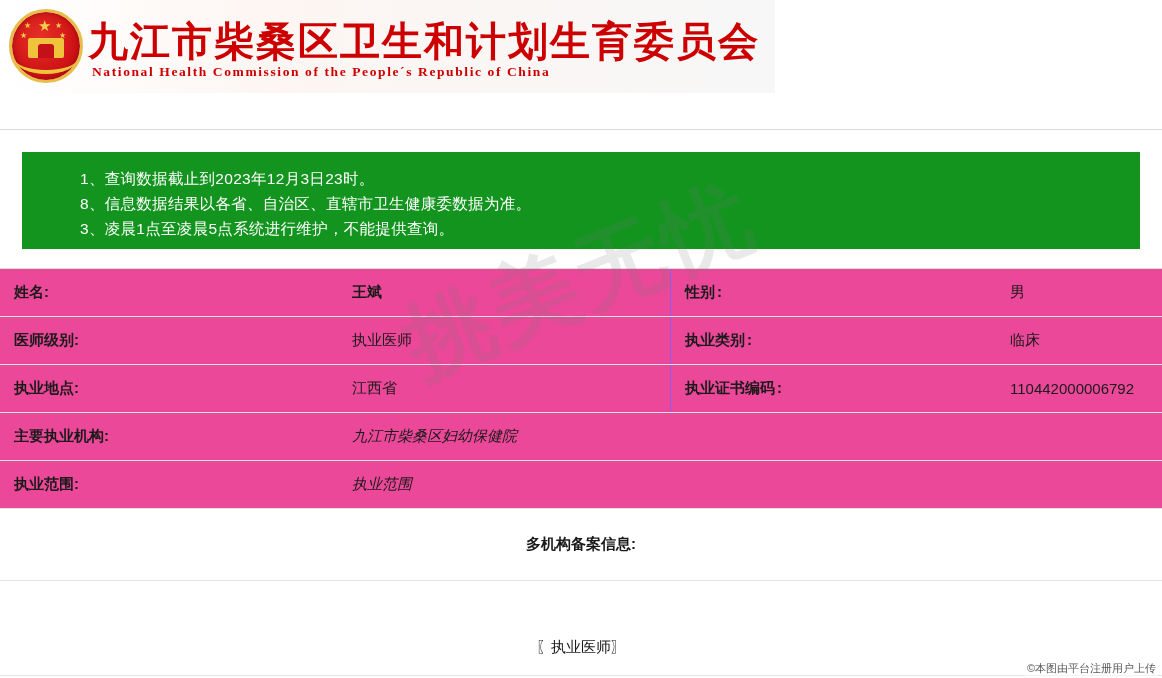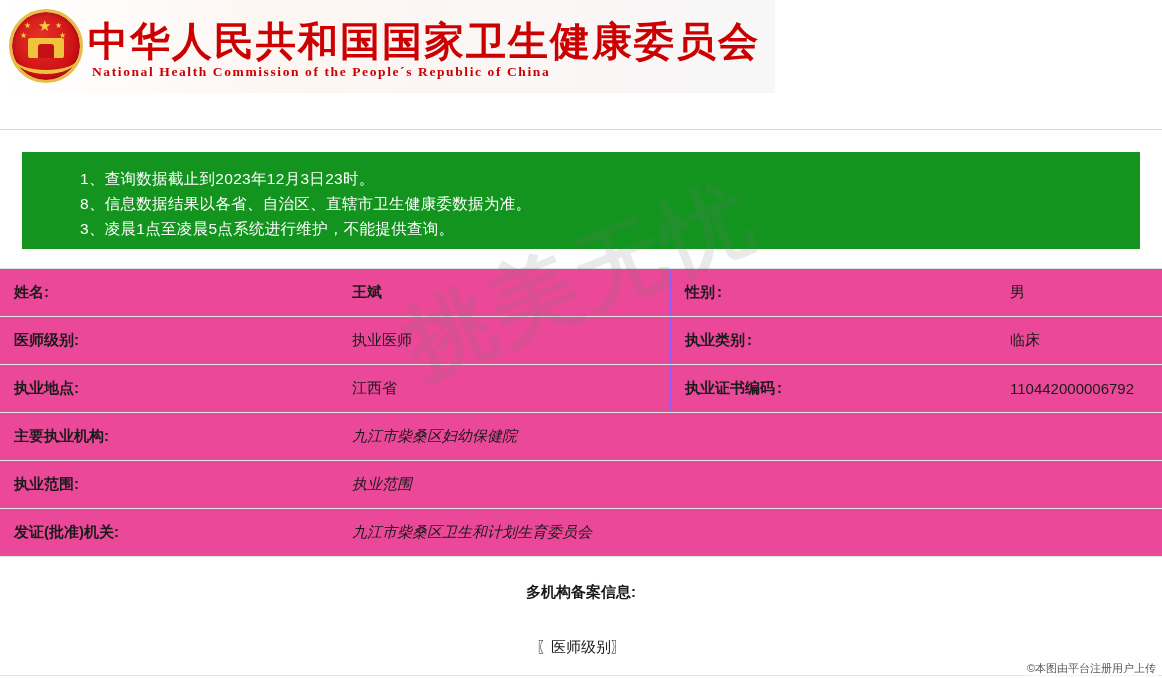--- a/index.html
+++ b/index.html
@@ -235,21 +235,21 @@
       <div class="disc"></div>
       <div class="gold-ring"></div>
       <div class="star-big">★</div>
       <div class="star-s s1">★</div>
       <div class="star-s s2">★</div>
       <div class="star-s s3">★</div>
       <div class="star-s s4">★</div>
       <div class="gate"></div>
       <div class="ears"></div>
     </div>
-    <div class="header-title-cn">中华人民共和国国家卫生健康委员会</div>
+    <div class="header-title-cn">九江市柴桑区卫生和计划生育委员会</div>
     <div class="header-title-en">National Health Commission of the People´s Republic of China</div>
   </div>
   <div class="header-rule"></div>
 
   <div class="notice">
     <div>1、查询数据截止到2023年12月3日23时。</div>
     <div>8、信息数据结果以各省、自治区、直辖市卫生健康委数据为准。</div>
     <div>3、凌晨1点至凌晨5点系统进行维护，不能提供查询。</div>
   </div>
 
@@ -279,30 +279,26 @@
     <div class="row">
       <div class="cell lbl c-label-1">主要执业机构:</div>
       <div class="cell c-value-wide">九江市柴桑区妇幼保健院</div>
     </div>
 
     <div class="row">
       <div class="cell lbl c-label-1">执业范围:</div>
       <div class="cell c-value-wide">执业范围</div>
     </div>
 
-    <div class="row">
-      <div class="cell lbl c-label-1">发证(批准)机关:</div>
-      <div class="cell c-value-wide">九江市柴桑区卫生和计划生育委员会</div>
-    </div>
 
     <div class="row-center">
       <div class="cell">多机构备案信息:</div>
     </div>
   </div>
 
   <div class="close-row">
-    <a class="close-link" href="#">〖医师级别〗</a>
+    <a class="close-link" href="#">〖执业医师〗</a>
   </div>
 
   <div class="watermark">挑美无忧</div>
   <div class="wm-corner">©本图由平台注册用户上传</div>
 
 </div>
 
 </body></html>

